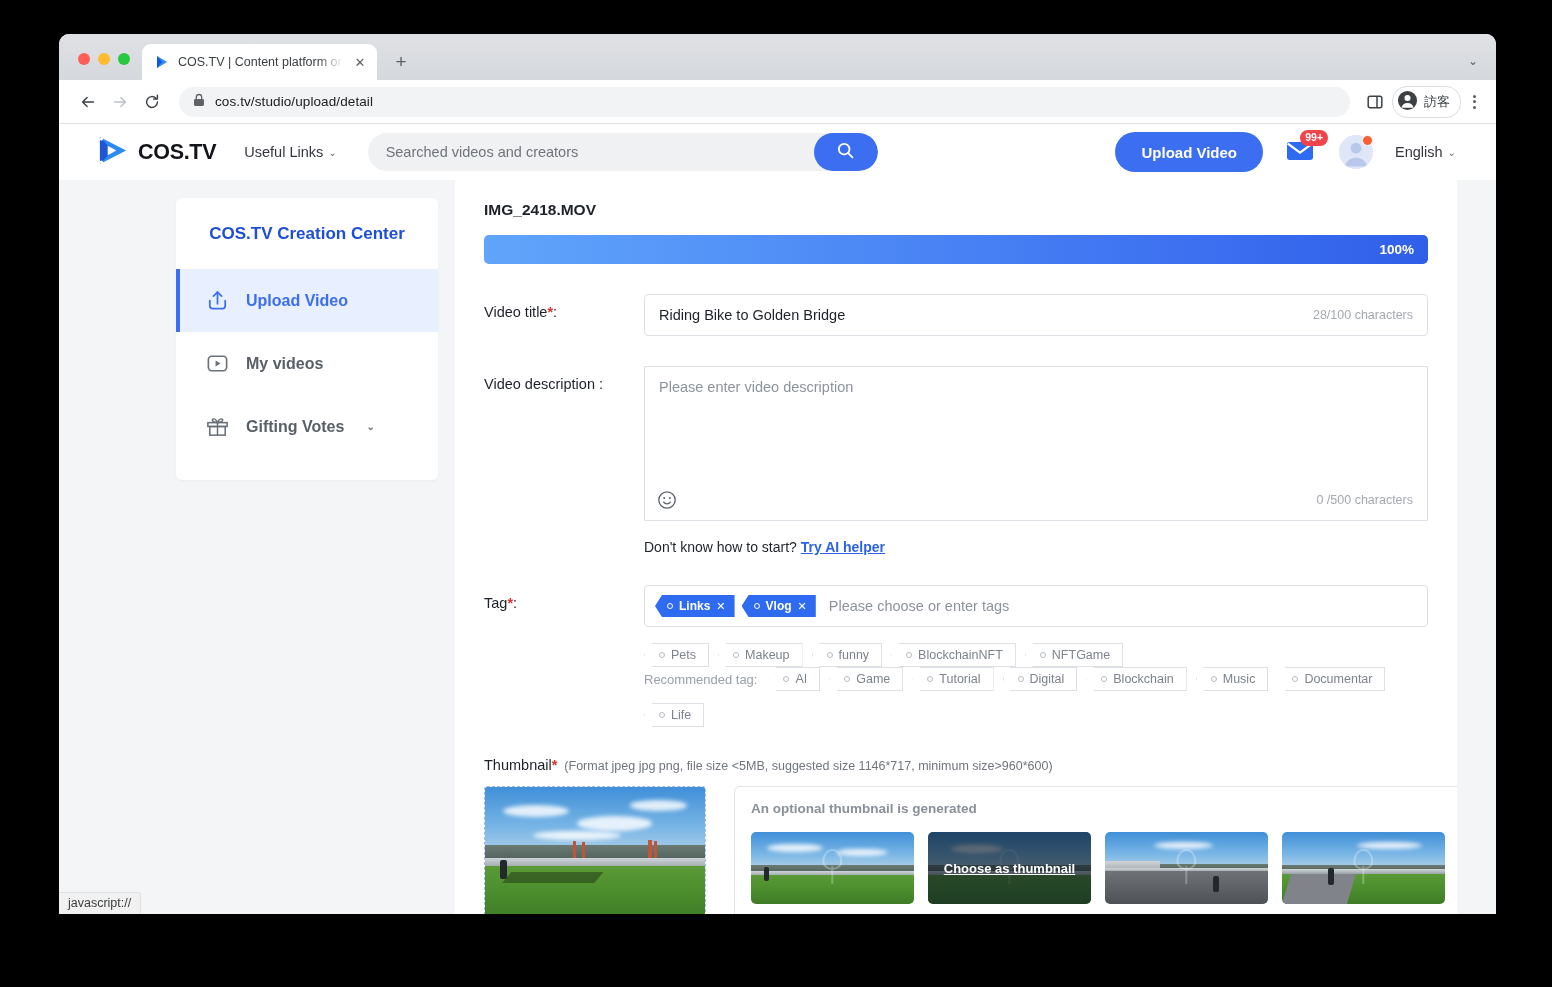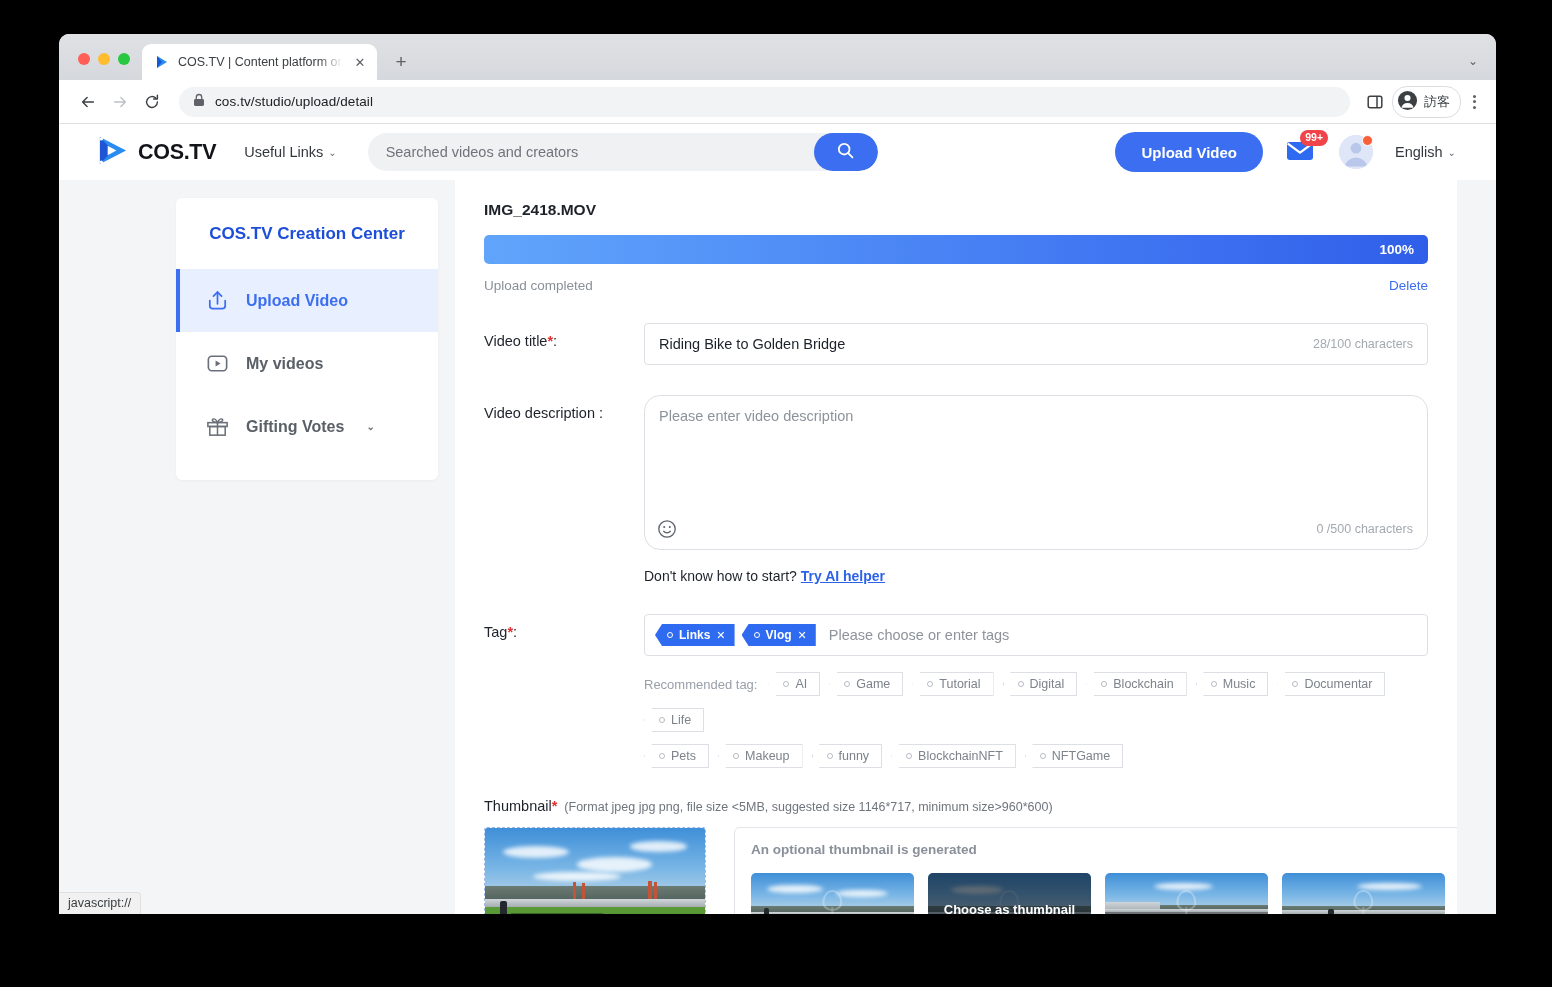--- a/index.html
+++ b/index.html
@@ -226,21 +226,21 @@
 
   .text-input {
     height: 42px; border: 1px solid #dcdfe4; border-radius: 4px;
     display: flex; align-items: center; padding: 0 14px;
     background: #fff;
   }
   .text-input .value { flex: 1; font-size: 14.5px; color: #1d2129; }
   .counter { font-size: 12.5px; color: #a4a9b0; }
 
   .textarea-box {
-    border: 1px solid #dcdfe4; border-radius: 16px;
+    border: 1px solid #dcdfe4; border-radius: 1px;
     height: 155px; position: relative; padding: 12px 14px;
   }
   .ta-placeholder { font-size: 14.5px; color: #8d939b; }
   .ta-foot {
     position: absolute; left: 12px; right: 14px; bottom: 10px;
     display: flex; align-items: center; justify-content: space-between;
   }
   .emoji-btn { width: 20px; height: 20px; cursor: pointer; }
 
   .ai-hint { margin-top: 18px; font-size: 14px; color: #1d2129; }
@@ -540,24 +540,20 @@
 
         <div class="main-panel">
           <div class="mp-inner">
 
             <div class="file-name">IMG_2418.MOV</div>
 
             <div class="progress">
               <span>100%</span>
             </div>
 
-            <div class="progress-row">
-              <span class="upload-status">Upload completed</span>
-              <span class="delete-link">Delete</span>
-            </div>
 
             <div class="form-row">
               <div class="form-label">
                 <span>Video title</span><span class="req">*</span><span>:</span>
               </div>
               <div class="form-field">
                 <div class="text-input">
                   <span class="value">Riding Bike to Golden Bridge</span>
                   <span class="counter">28/100 characters</span>
                 </div>
@@ -601,20 +597,42 @@
                   </span>
                   <span class="tag-chip">
                     <span class="ring"></span>
                     <span>Vlog</span>
                     <span class="x">✕</span>
                   </span>
                   <span class="tag-ph">Please choose or enter tags</span>
                 </div>
 
                 <div class="rec-wrap">
+                  <div class="rec-line" style="margin-top:12px">
+                    <span class="rec-chip">
+                        <span class="ring"></span>
+                        <span>Pets</span>
+                      </span>
+                    <span class="rec-chip">
+                        <span class="ring"></span>
+                        <span>Makeup</span>
+                      </span>
+                    <span class="rec-chip">
+                        <span class="ring"></span>
+                        <span>funny</span>
+                      </span>
+                    <span class="rec-chip">
+                        <span class="ring"></span>
+                        <span>BlockchainNFT</span>
+                      </span>
+                    <span class="rec-chip">
+                        <span class="ring"></span>
+                        <span>NFTGame</span>
+                      </span>
+                  </div>
                   <div class="rec-line">
                     <span class="rec-label">Recommended tag:</span>
                     <span class="rec-chip">
                         <span class="ring"></span>
                         <span>AI</span>
                       </span>
                     <span class="rec-chip">
                         <span class="ring"></span>
                         <span>Game</span>
                       </span>
@@ -634,42 +652,20 @@
                         <span class="ring"></span>
                         <span>Music</span>
                       </span>
                     <span class="rec-chip">
                         <span class="ring"></span>
                         <span>Documentar</span>
                       </span>
                     <span class="rec-chip">
                         <span class="ring"></span>
                         <span>Life</span>
-                      </span>
-                  </div>
-                  <div class="rec-line" style="margin-top:12px">
-                    <span class="rec-chip">
-                        <span class="ring"></span>
-                        <span>Pets</span>
-                      </span>
-                    <span class="rec-chip">
-                        <span class="ring"></span>
-                        <span>Makeup</span>
-                      </span>
-                    <span class="rec-chip">
-                        <span class="ring"></span>
-                        <span>funny</span>
-                      </span>
-                    <span class="rec-chip">
-                        <span class="ring"></span>
-                        <span>BlockchainNFT</span>
-                      </span>
-                    <span class="rec-chip">
-                        <span class="ring"></span>
-                        <span>NFTGame</span>
                       </span>
                   </div>
                 </div>
               </div>
             </div>
 
             <div class="thumb-head">
               <span class="thumb-title">
                 <span>Thumbnail</span><span class="req">*</span>
               </span>

